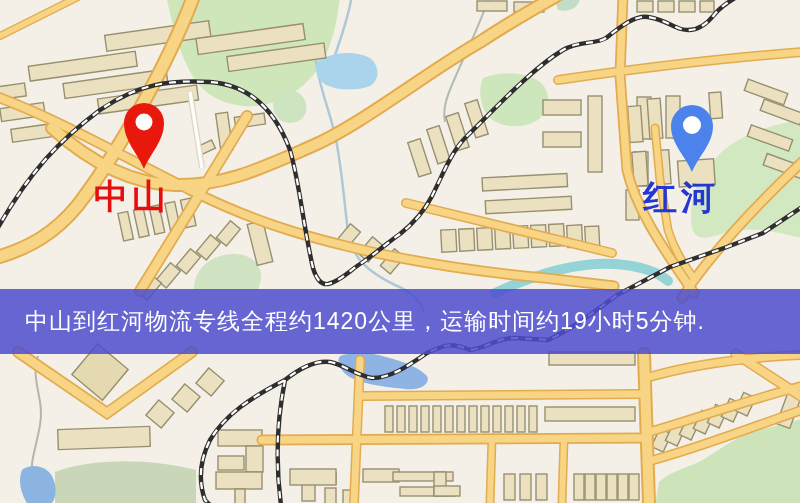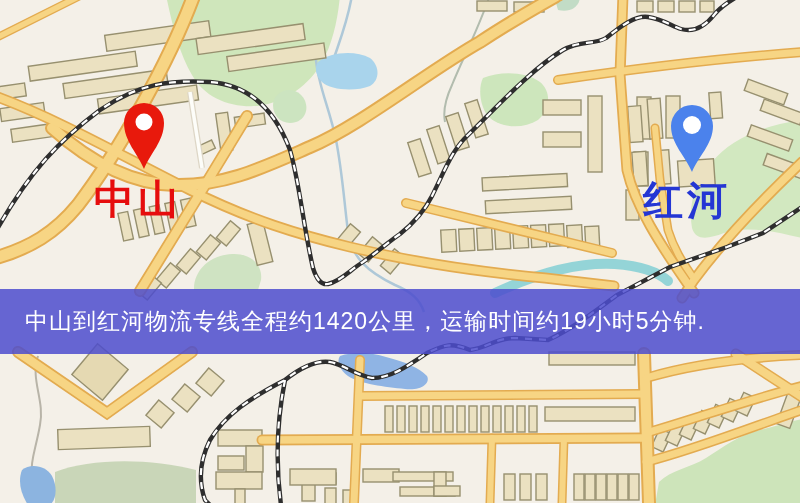--- a/index.html
+++ b/index.html
@@ -4,21 +4,21 @@
 <style>
   html,body{margin:0;padding:0;background:#777;}
   .screen{
     position:relative;width:800px;height:503px;overflow:hidden;
     font-family:"Liberation Sans", sans-serif;
     background:#f4f0e8;
   }
   .map-svg{position:absolute;left:0;top:0;width:800px;height:503px;display:block;}
   .pin{position:absolute;}
   .place-label{
-    position:absolute;font-weight:700;font-size:40px;line-height:1;
+    position:absolute;font-weight:700;font-size:34px;line-height:1;
     letter-spacing:4px;white-space:nowrap;
     font-family:"Liberation Sans", sans-serif;
   }
   .label-origin{color:#e60d0d;}
   .label-dest{color:#2436d4;text-align:right;}
   .banner{
     position:absolute;left:0;top:289px;width:800px;height:65px;
     background:rgba(76,76,206,0.85);
     display:flex;align-items:center;
     box-sizing:border-box;padding-left:25px;

